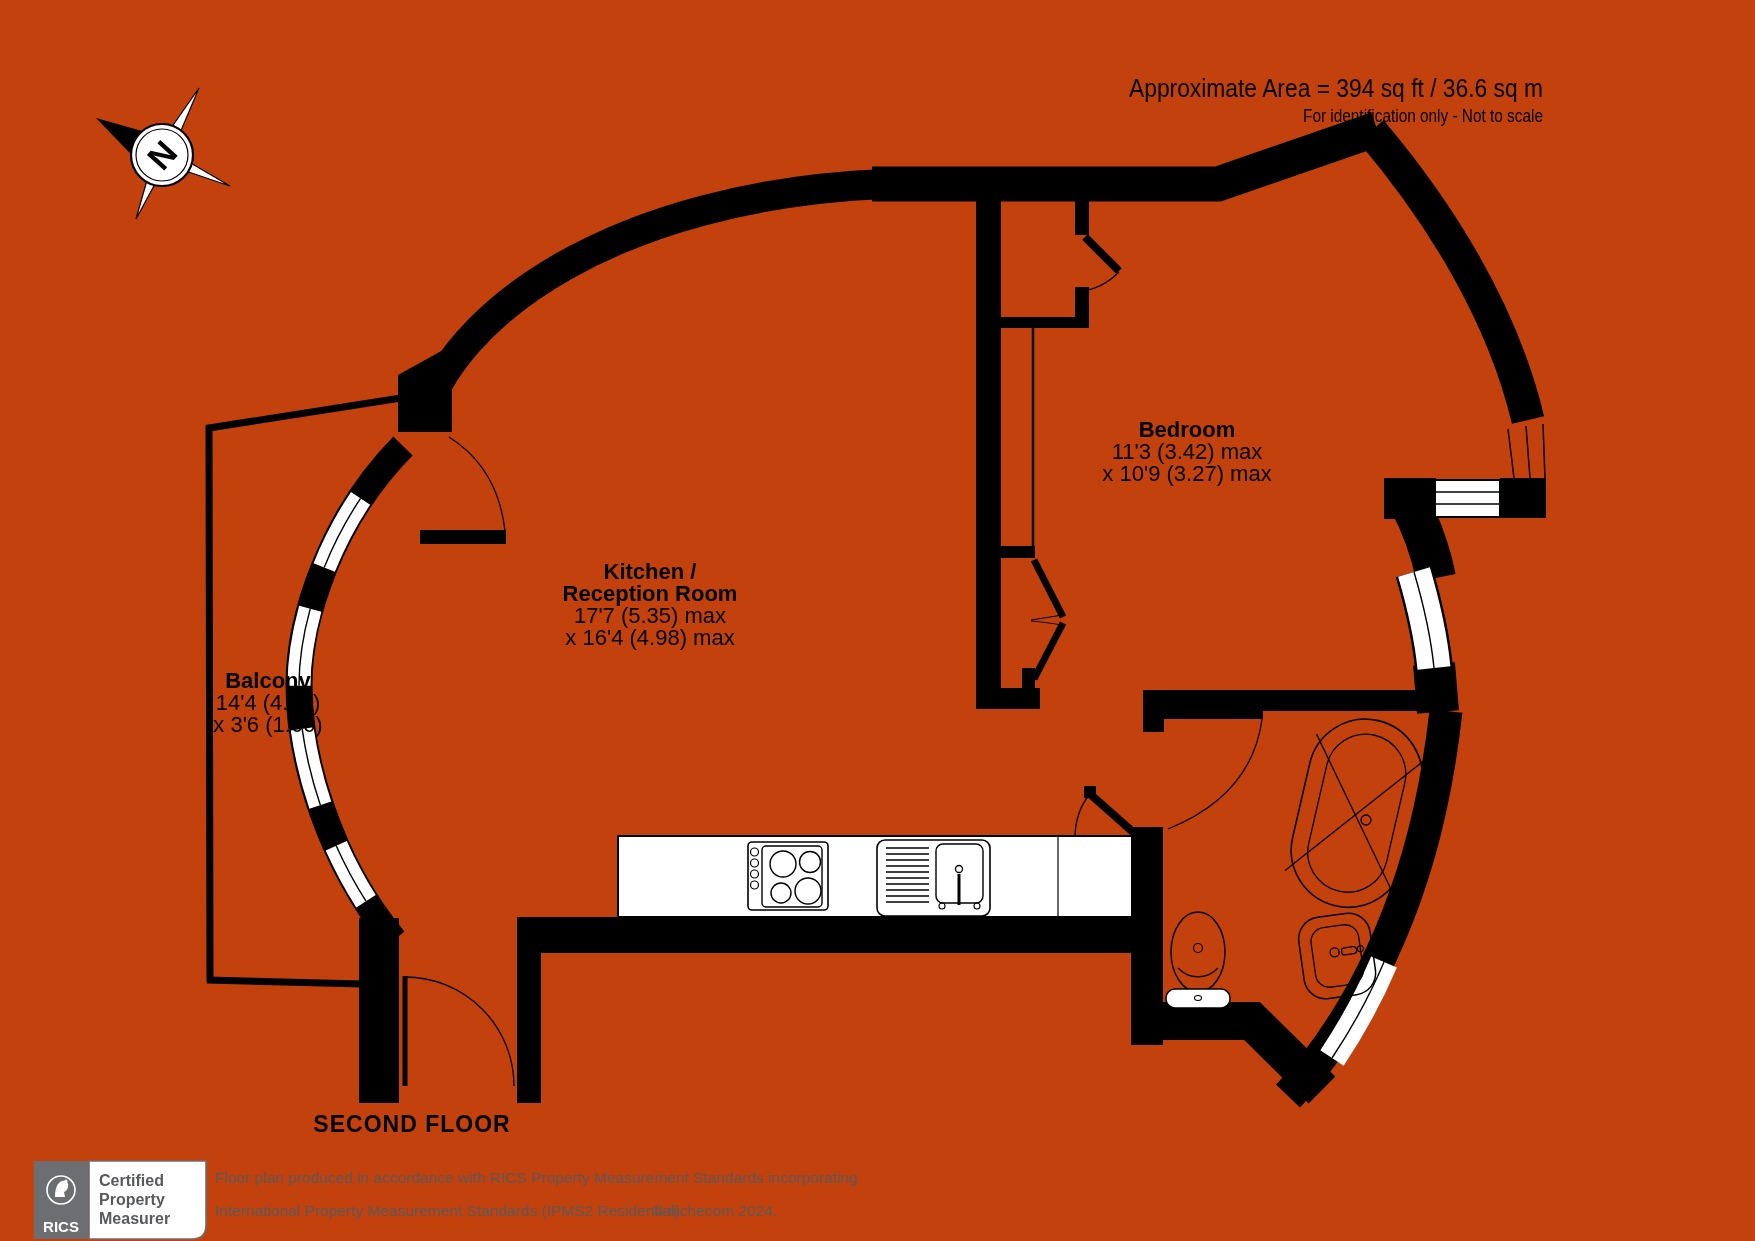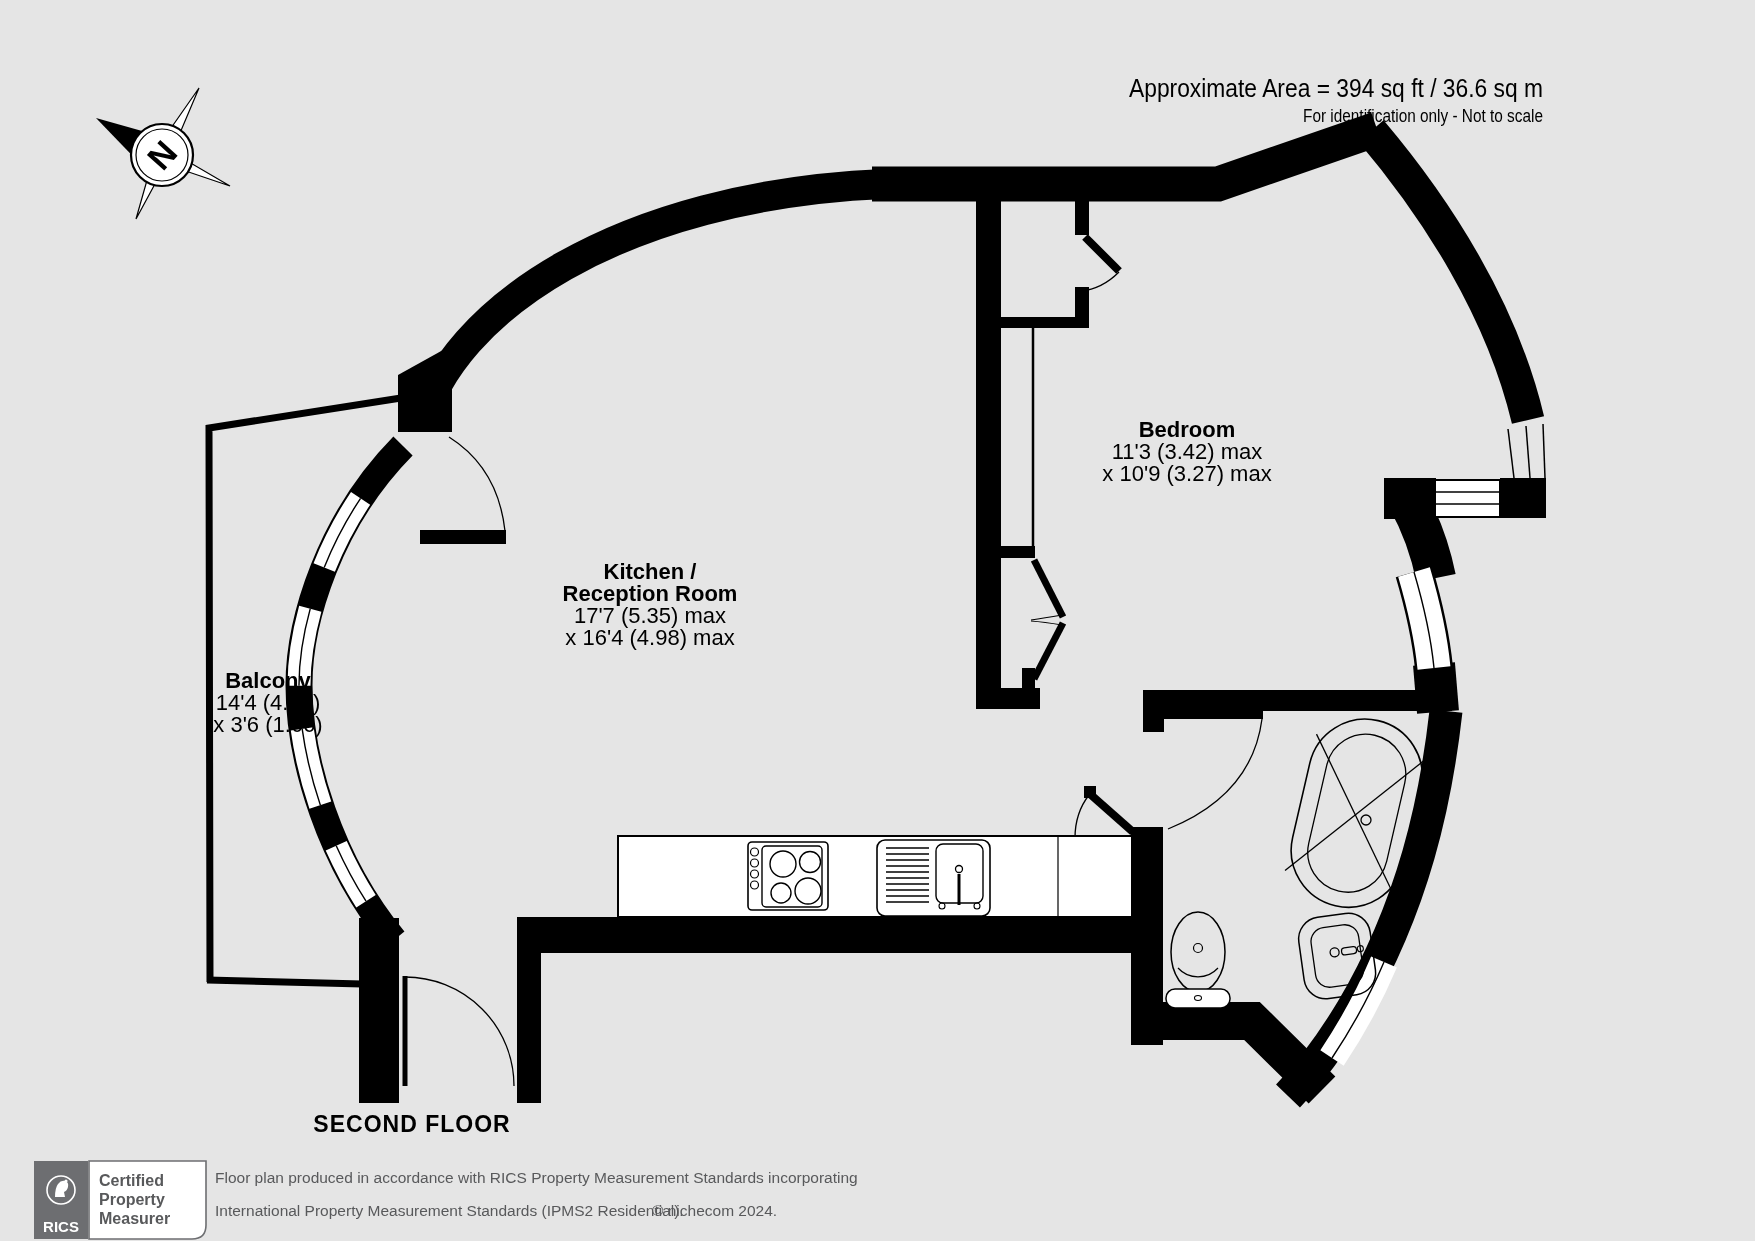--- a/index.html
+++ b/index.html
@@ -1,16 +1,16 @@
 <!DOCTYPE html>
 <html><head>
 <meta charset="utf-8">
 <style>
   html,body{margin:0;padding:0;background:#ffffff;}
-  #stage{position:relative;width:1755px;height:1241px;background:#e5e5e5;overflow:hidden;
+  #stage{position:relative;width:1755px;height:1241px;background:#c2410c;overflow:hidden;
          font-family:"Liberation Sans", sans-serif;}
   svg{position:absolute;left:0;top:0;}
   text{fill:#000;}
   .room-name{font-weight:bold;font-size:22px;text-anchor:middle;}
   .room-dim{font-size:22px;text-anchor:middle;}
   .hdr-area{font-size:25px;}
   .hdr-note{font-size:17.5px;}
   .floor-label{font-weight:bold;font-size:23px;letter-spacing:1px;text-anchor:middle;}
   .footer-txt{font-size:15.5px;fill:#58595b;}
   .cert-txt{font-size:16px;font-weight:bold;fill:#58595b;}

